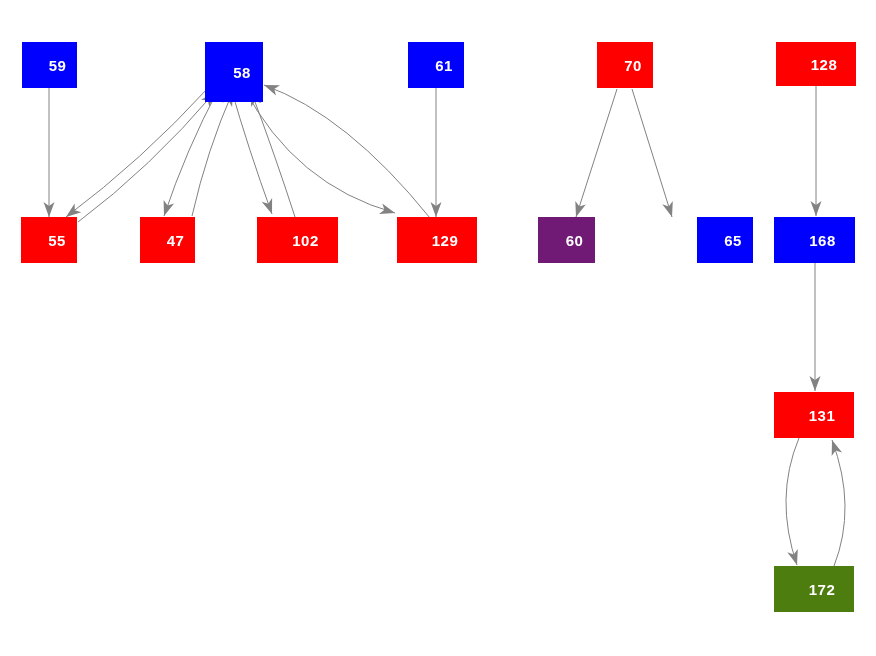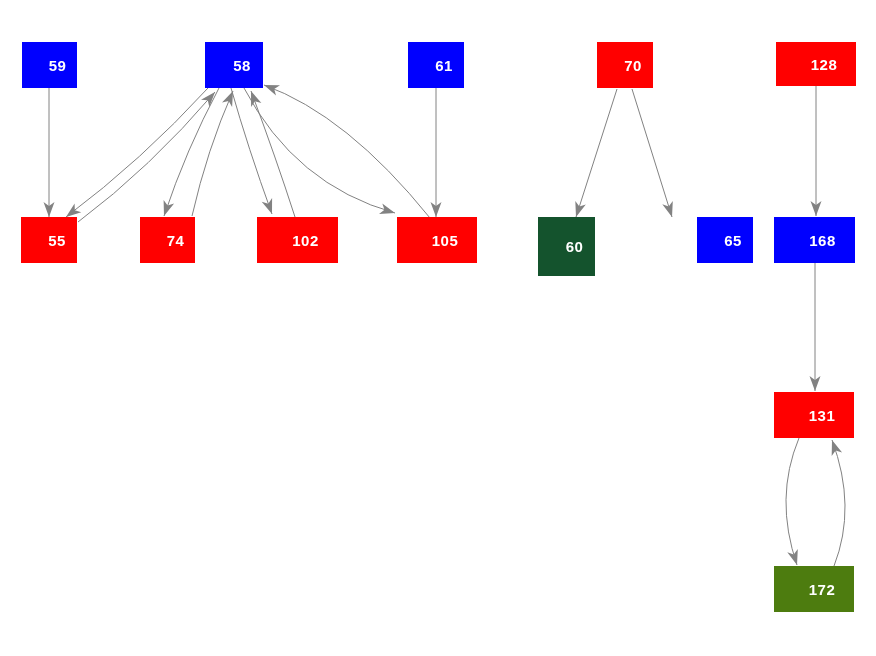--- a/index.html
+++ b/index.html
@@ -106,45 +106,45 @@
       </g>
       <g>
         <path d="M834,566 Q857,507 832,440" fill="none" stroke="#828282" stroke-width="1"></path>
         <polygon points="832.0,440.0 842.1,452.4 835.6,450.4 831.7,456.0" fill="#828282"></polygon>
       </g>
     </svg>
   <div id="nodes-layer">
       <div class="node" style="left: 22px; top: 42px; width: 55px; height: 46px; background: rgb(0, 0, 255);">
         <span class="label" style="color: rgb(255, 255, 255);">59</span>
       </div>
-      <div class="node" style="left: 205px; top: 42px; width: 58px; height: 46px; background: rgb(0, 0, 255);">
+      <div class="node" style="left: 205px; top: 42px; width: 58px; height: 60px; background: rgb(0, 0, 255);">
         <span class="label" style="color: rgb(255, 255, 255);">58</span>
       </div>
       <div class="node" style="left: 408px; top: 42px; width: 56px; height: 46px; background: rgb(0, 0, 255);">
         <span class="label" style="color: rgb(255, 255, 255);">61</span>
       </div>
       <div class="node" style="left: 597px; top: 42px; width: 56px; height: 46px; background: rgb(255, 0, 0); justify-content: center;">
         <span class="label" style="color: rgb(255, 255, 255);">70</span>
       </div>
       <div class="node" style="left: 776px; top: 42px; width: 80px; height: 44px; background: rgb(255, 0, 0);">
         <span class="label" style="color: rgb(255, 255, 255);">128</span>
       </div>
       <div class="node" style="left: 21px; top: 217px; width: 56px; height: 46px; background: rgb(255, 0, 0);">
         <span class="label" style="color: rgb(255, 255, 255);">55</span>
       </div>
       <div class="node" style="left: 140px; top: 217px; width: 55px; height: 46px; background: rgb(255, 0, 0);">
-        <span class="label" style="color: rgb(255, 255, 255);">74</span>
+        <span class="label" style="color: rgb(255, 255, 255);">47</span>
       </div>
       <div class="node" style="left: 257px; top: 217px; width: 81px; height: 46px; background: rgb(255, 0, 0);">
         <span class="label" style="color: rgb(255, 255, 255);">102</span>
       </div>
       <div class="node" style="left: 397px; top: 217px; width: 80px; height: 46px; background: rgb(255, 0, 0);">
-        <span class="label" style="color: rgb(255, 255, 255);">105</span>
+        <span class="label" style="color: rgb(255, 255, 255);">129</span>
       </div>
-      <div class="node" style="left: 538px; top: 217px; width: 57px; height: 59px; background: #14532d;">
+      <div class="node" style="left: 538px; top: 217px; width: 57px; height: 46px; background: #701a75;">
         <span class="label" style="color: rgb(255, 255, 255);">60</span>
       </div>
       <div class="node" style="left: 657px; top: 217px; width: 56px; height: 46px; background: rgb(0, 0, 255); margin-left: 40px;">
         <span class="label" style="color: rgb(255, 255, 255);">65</span>
       </div>
       <div class="node" style="left: 774px; top: 217px; width: 81px; height: 46px; background: rgb(0, 0, 255);">
         <span class="label" style="color: rgb(255, 255, 255);">168</span>
       </div>
       <div class="node" style="left: 774px; top: 392px; width: 80px; height: 46px; background: rgb(255, 0, 0);">
         <span class="label" style="color: rgb(255, 255, 255);">131</span>

